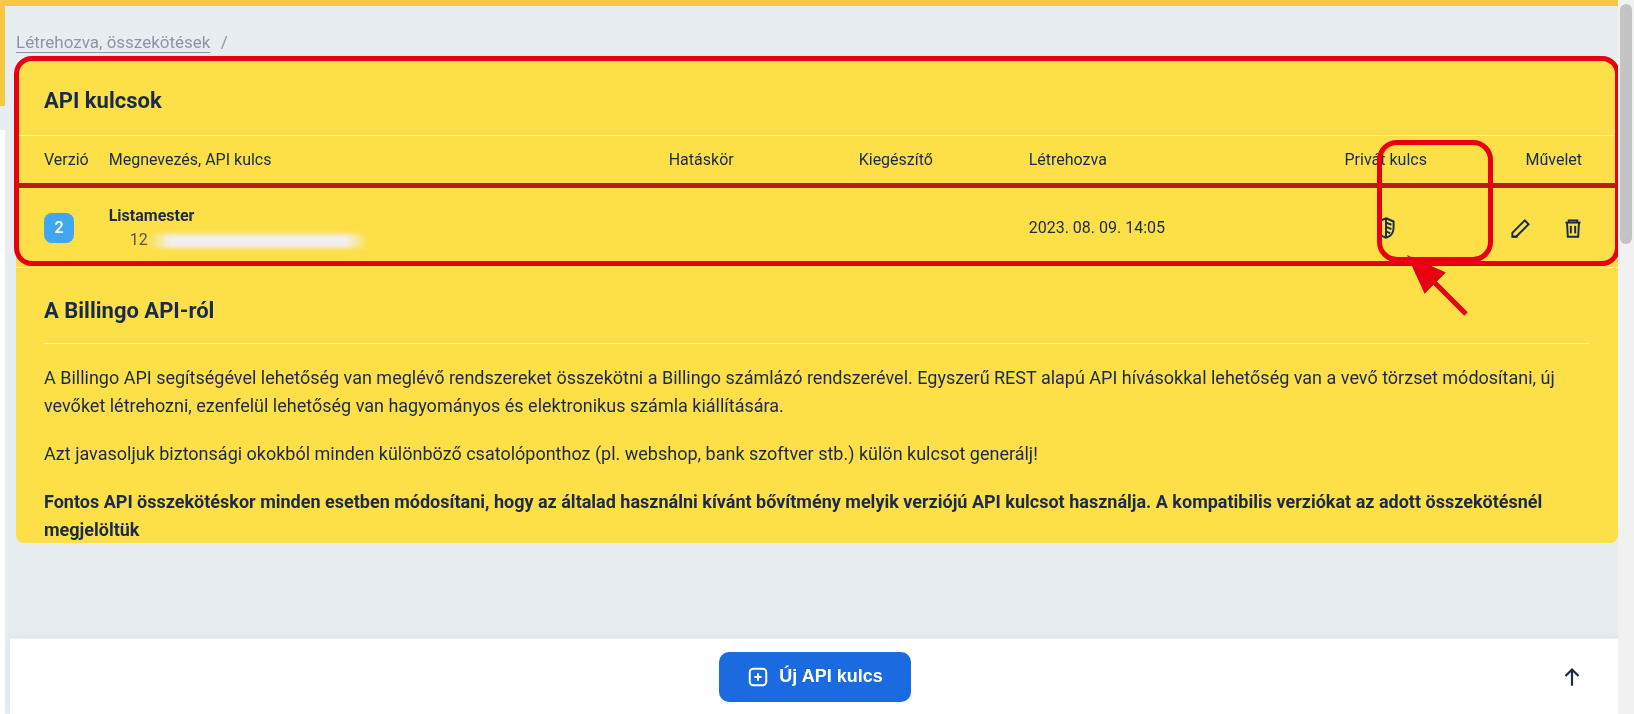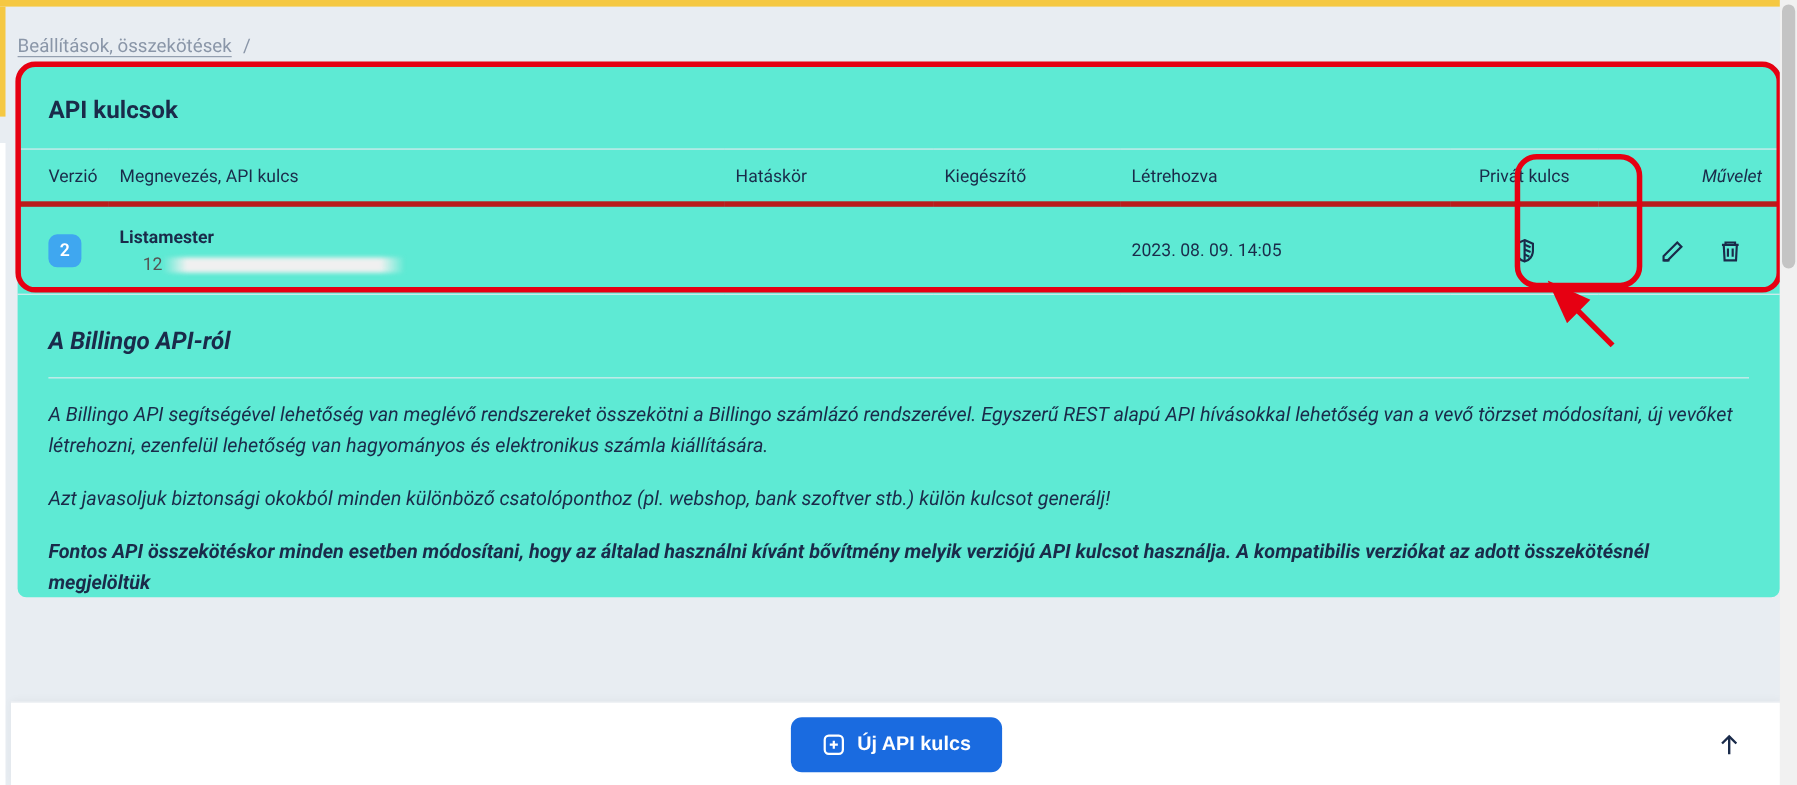--- a/index.html
+++ b/index.html
@@ -33,21 +33,21 @@
     .breadcrumb .sep {
       margin-left: 6px;
     }
     .page-title {
       font-size: 42px;
       font-weight: 400;
       color: #1a2b4a;
       margin-bottom: 30px;
     }
     .card {
-      background: #5eead4;
+      background: #fde047;
       border-radius: 8px;
       padding: 28px 0 0 0;
       position: relative;
     }
     .highlight-box {
       position: absolute;
       border: 5px solid #e60012;
       border-radius: 18px;
       pointer-events: none;
     }
@@ -88,21 +88,21 @@
       padding: 14px 10px;
       border-top: 1px solid #e6ebf0;
       border-bottom: 5px solid #b91c1c;
     }
     thead th:first-child { padding-left: 28px; width: 80px; }
     thead th.col-name { width: 560px; margin-top: 44px; }
     thead th.col-scope { width: 190px; }
     thead th.col-addon { width: 170px; }
     thead th.col-created { width: 300px; }
     thead th.col-private { width: 134px; text-align: center; }
-    thead th.col-action { padding-right: 16px; text-align: right; font-style: italic; }
+    thead th.col-action { padding-right: 36px; text-align: right; }
     tbody td {
       padding: 18px 10px;
       font-size: 16px;
       color: #1a2b4a;
       border-bottom: 1px solid #e6ebf0;
       vertical-align: middle;
     }
     tbody td:first-child { padding-left: 28px; }
     tbody td:last-child { padding-right: 28px; text-align: right; white-space: nowrap; }
     .version-badge {
@@ -132,21 +132,21 @@
       display: inline-flex;
       align-items: center;
       justify-content: center;
       width: 34px;
       height: 34px;
       cursor: pointer;
       color: #1a2b4a;
     }
     .icon-btn svg { width: 26px; height: 26px; }
     .action-icons { display: inline-flex; gap: 18px; }
-    .about-section { padding: 30px 28px 0 28px; font-style: italic; }
+    .about-section { padding: 30px 28px 0 28px; }
     .about-title {
       font-size: 22px;
       font-weight: 700;
       margin-bottom: 20px;
       padding-bottom: 20px;
       border-bottom: 1px solid #e6ebf0;
     }
     .about-text p {
       font-size: 18px;
       line-height: 1.55;
@@ -241,21 +241,21 @@
 <body>
 
 <div class="top-bar"></div>
 <div class="left-edge"></div>
 <div class="left-edge2"></div>
 <div class="right-edge"></div>
 
 <div class="page">
 
   <div class="breadcrumb">
-    <a href="#">Beállítások, összekötések</a>
+    <a href="#">Létrehozva, összekötések</a>
     <span class="sep">/</span>
   </div>
 
 
   <div class="card">
 
     <div class="highlight-box highlight-main"></div>
     <div class="highlight-box highlight-col"></div>
     <svg class="arrow" width="80" height="80" viewBox="0 0 80 80">
       <defs>

